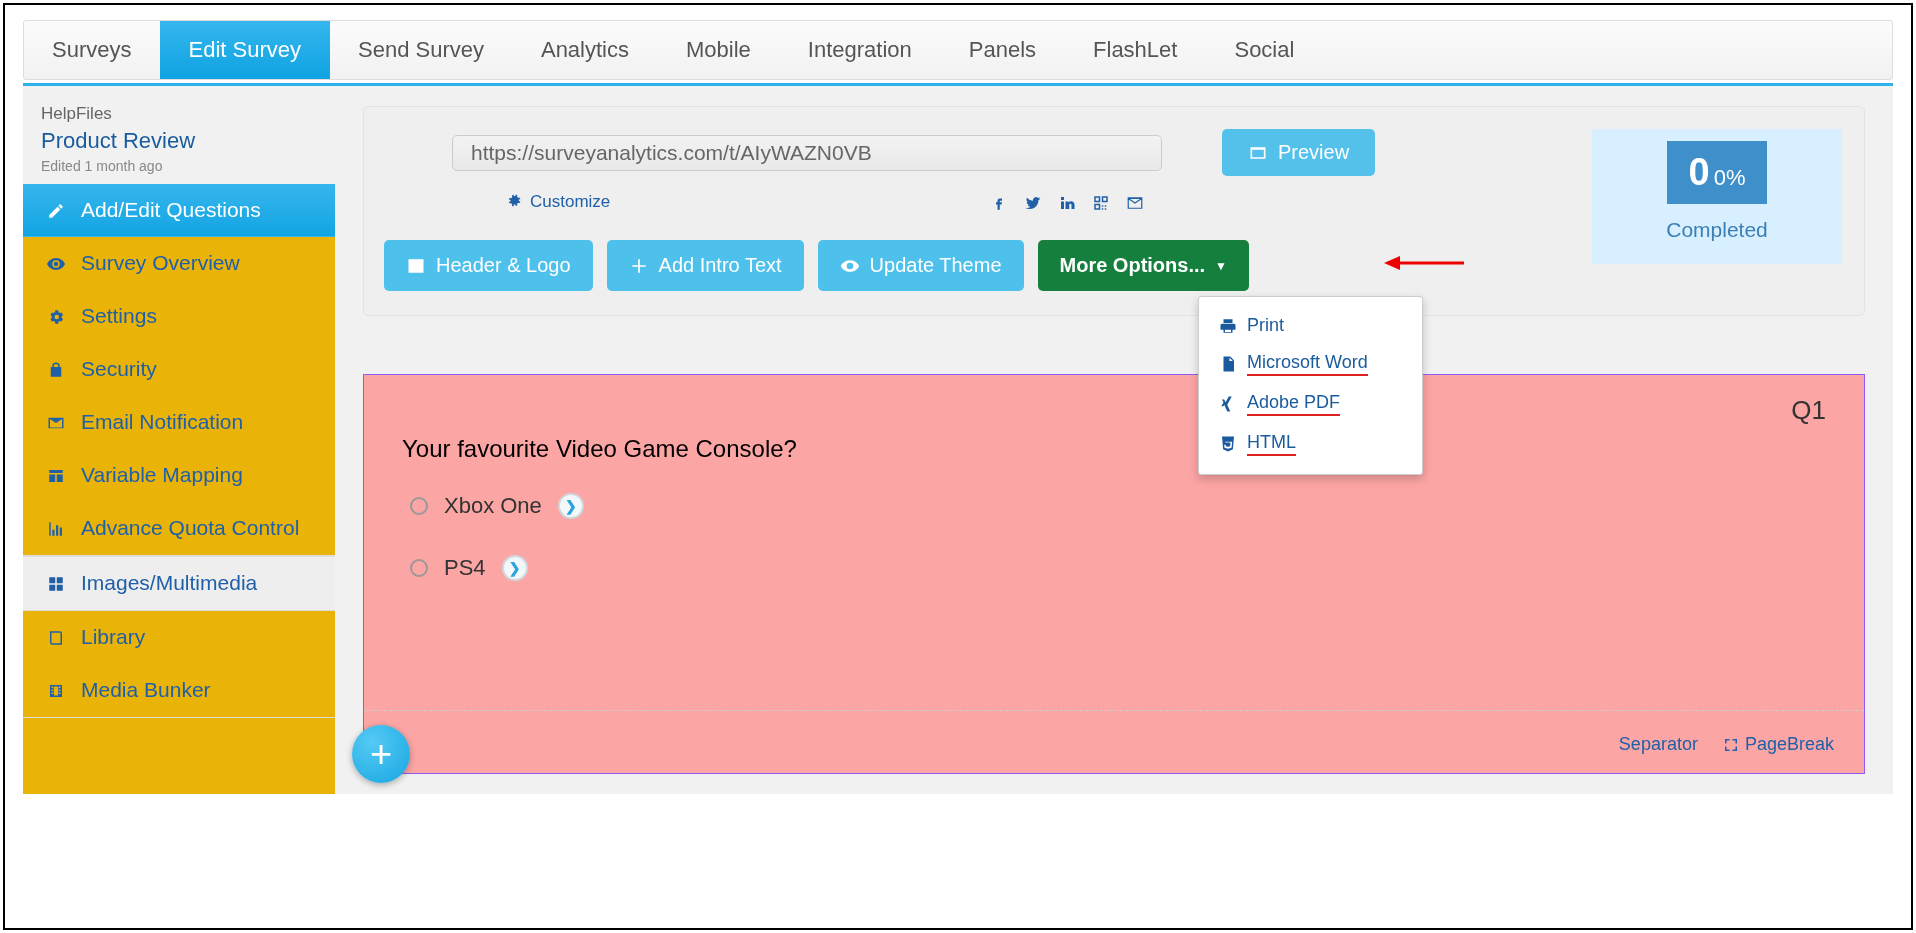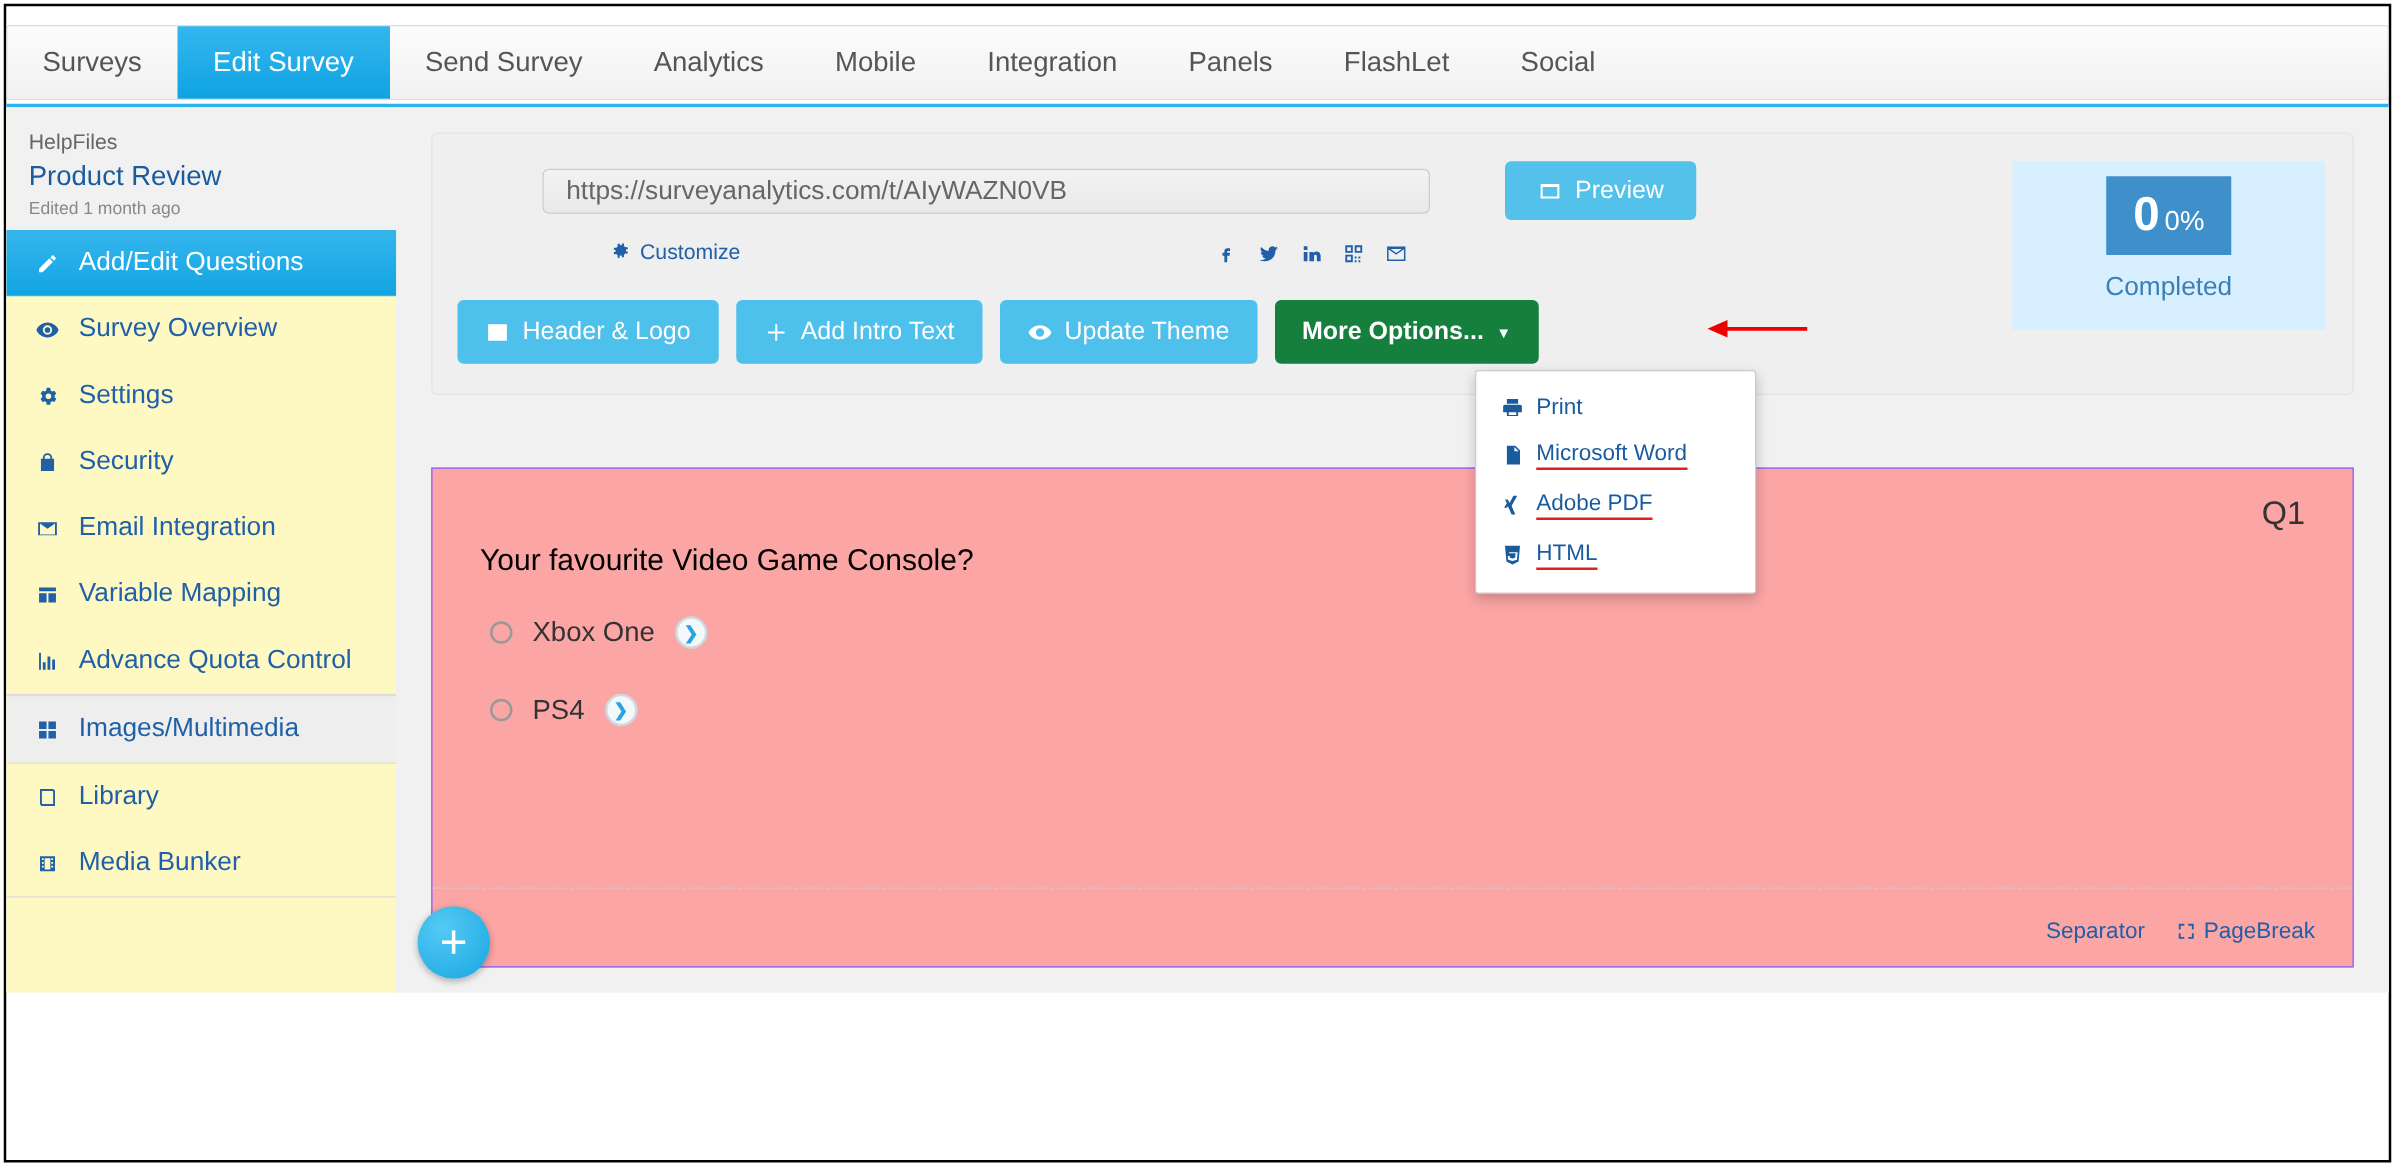--- a/index.html
+++ b/index.html
@@ -1,26 +1,26 @@
 <!DOCTYPE html>
 <html><head>
 <meta charset="utf-8">
 <style>
 * { margin: 0; padding: 0; box-sizing: border-box; font-family: Arial, Helvetica, sans-serif; }
 body { background: #fff; width: 1916px; height: 933px; }
-.outer-frame { border: 2px solid #000; width: 1910px; height: 927px; margin: 3px; padding: 15px 0; background: #fff; overflow: hidden; }
+.outer-frame { border: 2px solid #000; width: 1910px; height: 927px; margin: 3px; padding: 15px 18px; background: #fff; overflow: hidden; }
 
 .topnav { display: flex; border: 1px solid #ddd; border-radius: 3px; background: linear-gradient(#fcfcfc, #f1f1f1); }
 .topnav .tab { padding: 16px 28px; font-size: 22px; color: #555; cursor: pointer; border-right: 1px solid transparent; }
 .topnav .tab.active { background: linear-gradient(#35b6ee, #0fa3e2); color: #fff; }
 
 .blueline { height: 3px; background: #2db2ec; margin: 3px 0 0 0; }
 
 .body-row { display: flex; background: #f1f1f1; }
-.sidebar { width: 312px; flex-shrink: 0; background: #fef9c3; }
+.sidebar { width: 312px; flex-shrink: 0; background: #eab308; }
 .side-head { padding: 18px 18px 10px; background: #f1f1f1; }
 .side-head .hf { color: #666; font-size: 17px; }
 .side-head .title { color: #1a5b9e; font-size: 22px; margin: 4px 0; }
 .side-head .edited { color: #888; font-size: 14px; }
 
 .side-item { display: flex; align-items: center; gap: 14px; padding: 14px 22px; color: #2060a8; font-size: 21px; cursor: pointer; border-bottom: 1px solid transparent; }
 .side-item.active { background: linear-gradient(#36b5ed, #12a5e3); color: #fff; }
 .side-item .ico { width: 22px; text-align: center; font-size: 18px; }
 .side-item.grouped { background: #eee; border-top: 1px solid #ddd; }
 .side-sep { border-top: 1px solid #ddd; }
@@ -115,21 +115,21 @@
       <div class="side-item">
         <span class="ico"><svg class="icon" viewBox="0 0 24 24">
               <path d="M17 8V7a5 5 0 00-10 0v1H5v13h14V8h-2zM9 7a3 3 0 016 0v1H9V7z"></path>
             </svg></span>
         <span>Security</span>
       </div>
       <div class="side-item">
         <span class="ico"><svg class="icon" viewBox="0 0 24 24">
               <path d="M2 5h20v14H2V5zm10 7L4 6.5V18h16V6.5L12 12z"></path>
             </svg></span>
-        <span>Email Integration</span>
+        <span>Email Notification</span>
       </div>
       <div class="side-item">
         <span class="ico"><svg class="icon" viewBox="0 0 24 24">
               <path d="M3 4h18v4H3V4zm0 6h8v10H3V10zm10 0h8v10h-8V10z"></path>
             </svg></span>
         <span>Variable Mapping</span>
       </div>
       <div class="side-item">
         <span class="ico"><svg class="icon" viewBox="0 0 24 24">
               <path d="M3 3h2v18H3V3zm4 10h3v8H7v-8zm5-6h3v14h-3V7zm5 3h3v11h-3V10z"></path>

